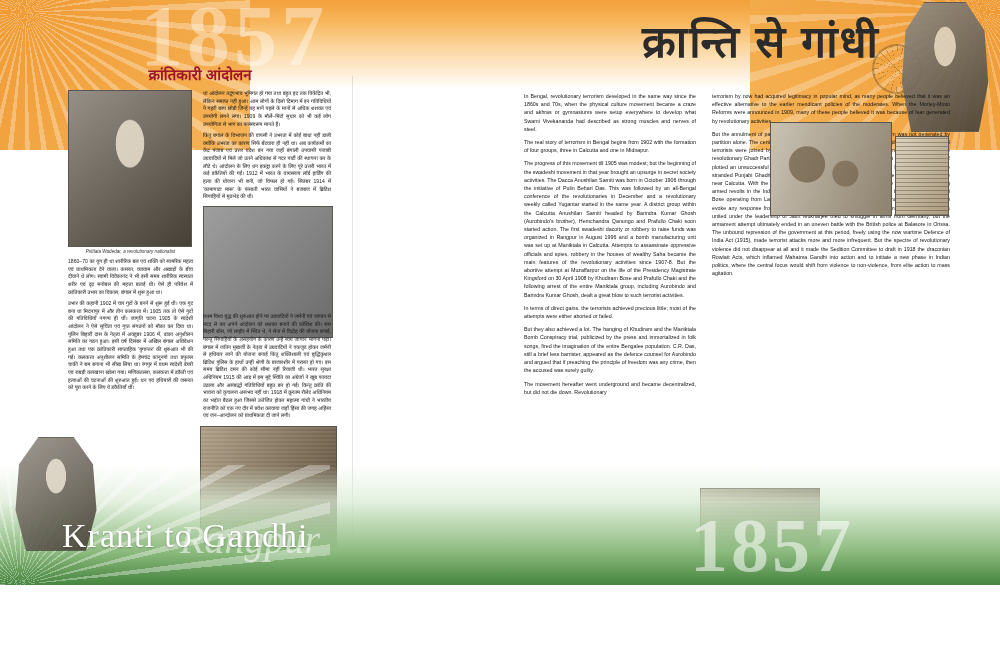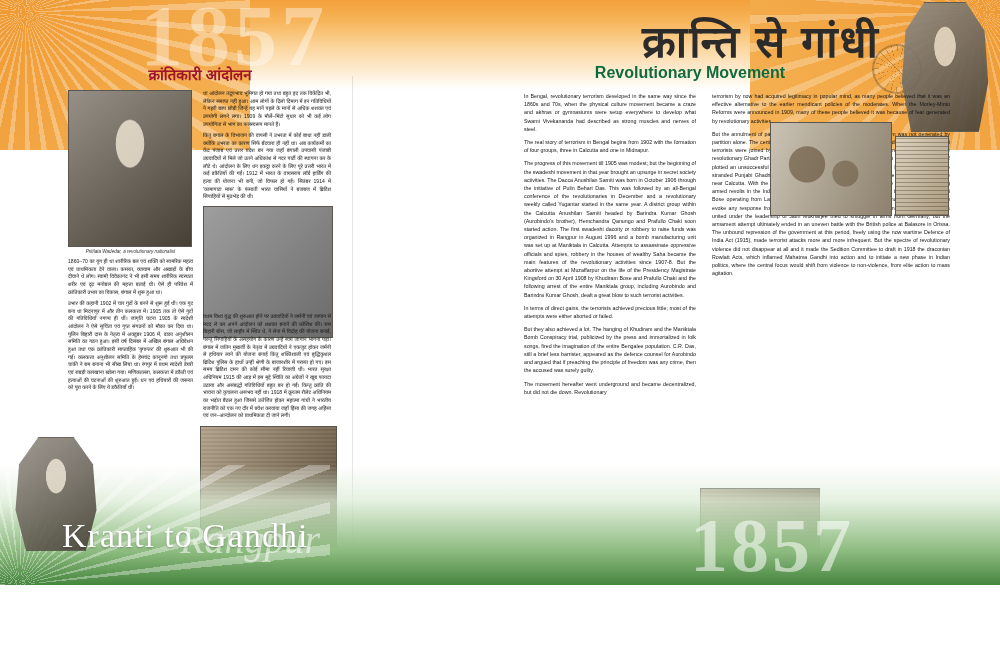--- a/index.html
+++ b/index.html
@@ -184,23 +184,20 @@
     </div>
 
     <div class="photo sepia" style="position:absolute;left:200px;top:368px;width:135px;height:120px;"></div>
 
     <div class="col" style="left:203px;top:255px;width:128px;">
       <div class="body-text">प्रथम विश्व युद्ध की शुरुआत होने पर उग्रवादियों ने जर्मनी एवं जापान से मदद ले कर अपने आंदोलन को शशक्त बनाने की कोशिश की। रास बिहारी बोस, जो लाहौर में स्थित थे, ने सेना में विद्रोह की योजना बनाई, परन्तु सिपाहियों के असहयोग के कारण उन्हें स्वयं जापान भागना पड़ा। बंगाल में जतिन मुखर्जी के नेतृत्व में उग्रवादियों ने एकजुट होकर जर्मनी से हथियार लाने की योजना बनाई किंतु शक्तिशाली एवं बुद्धिकुशल ब्रिटिश पुलिस के हाथों उन्हीं श्रेणी के बाजारशीर में परास्त हो गए। इस समय ब्रिटिश दमन की कोई सीमा नहीं रिवाजी थी। भारत सुरक्षा अधिनियम 1915 की आड़ में इस मुद्दे स्थिति का अंग्रेजों ने खूब फायदा उठाया और असंबद्धों गतिविधियों बहुत बन हो गईं। किन्तु क्रांति की भावना को कुचलना असंभव नहीं था। 1918 में क्रूरतम रौलेट अधिनियम का भड़ोत बैठल हुआ जिससे उत्तेजित होकर महात्मा गांधी ने भारतीय राजनीति को एक नए दौर में प्रवेश करवाया जहाँ हिंसा की जगह अहिंसा एवं जन–आन्दोलन को प्राथमिकता दी जाने लगी।</div>
     </div>
 
     <div class="vline" style="left:352px;top:18px;height:510px;"></div>
 
-    <div class="col" style="left:430px;top:6px;width:520px;">
-      <div class="en-title">Revolutionary Movement</div>
-    </div>
 
     <div class="col" style="left:524px;top:34px;width:172px;">
       <div class="en-text">In Bengal, revolutionary terrorism developed in the same way since the 1860s and 70s, when the physical culture movement became a craze and akhras or gymnasiums were setup everywhere to develop what Swami Vivekananda had described as strong muscles and nerves of steel.</div>
       <div class="en-text" style="margin-top:5px;">The real story of terrorism in Bengal begins from 1902 with the formation of four groups, three in Calcutta and one in Midnapur.</div>
       <div class="en-text" style="margin-top:5px;">The progress of this movement till 1905 was modest; but the beginning of the swadeshi movement in that year brought an upsurge in secret society activities. The Dacca Anushilan Samiti was born in October 1906 through the initiative of Pulin Behari Das. This was followed by an all-Bengal conference of the revolutionaries in December and a revolutionary weekly called Yugantar started in the same year. A district group within the Calcutta Anushilan Samiti headed by Barindra Kumar Ghosh (Aurobindo's brother), Hemchandra Qanungo and Prafullo Chaki soon started action. The first swadeshi dacoity or robbery to raise funds was organized in Rangpur in August 1996 and a bomb manufacturing unit was set up at Maniktala in Calcutta. Attempts to assassinate oppressive officials and spies, robbery in the houses of wealthy Saha became the main features of the revolutionary activities since 1907-8. But the abortive attempt at Muzaffarpur on the life of the Presidency Magistrate Kingsford on 30 April 1908 by Khudiram Bose and Prafullo Chaki and the following arrest of the entire Maniktala group, including Aurobindo and Barindra Kumar Ghosh, dealt a great blow to such terrorist activities.</div>
       <div class="en-text" style="margin-top:5px;">In terms of direct gains, the terrorists achieved precious little; most of the attempts were either aborted or failed.</div>
       <div class="en-text" style="margin-top:5px;">But they also achieved a lot. The hanging of Khudiram and the Maniktala Bomb Conspiracy trial, publicized by the press and immortalized in folk songs, fired the imagination of the entire Bengalee population. C.R. Das, still a brief less barrister, appeared as the defence counsel for Aurobindo and argued that if preaching the principle of freedom was any crime, then the accused was surely guilty.</div>
       <div class="en-text" style="margin-top:5px;">The movement hereafter went underground and became decentralized, but did not die down. Revolutionary</div>
     </div>
 

